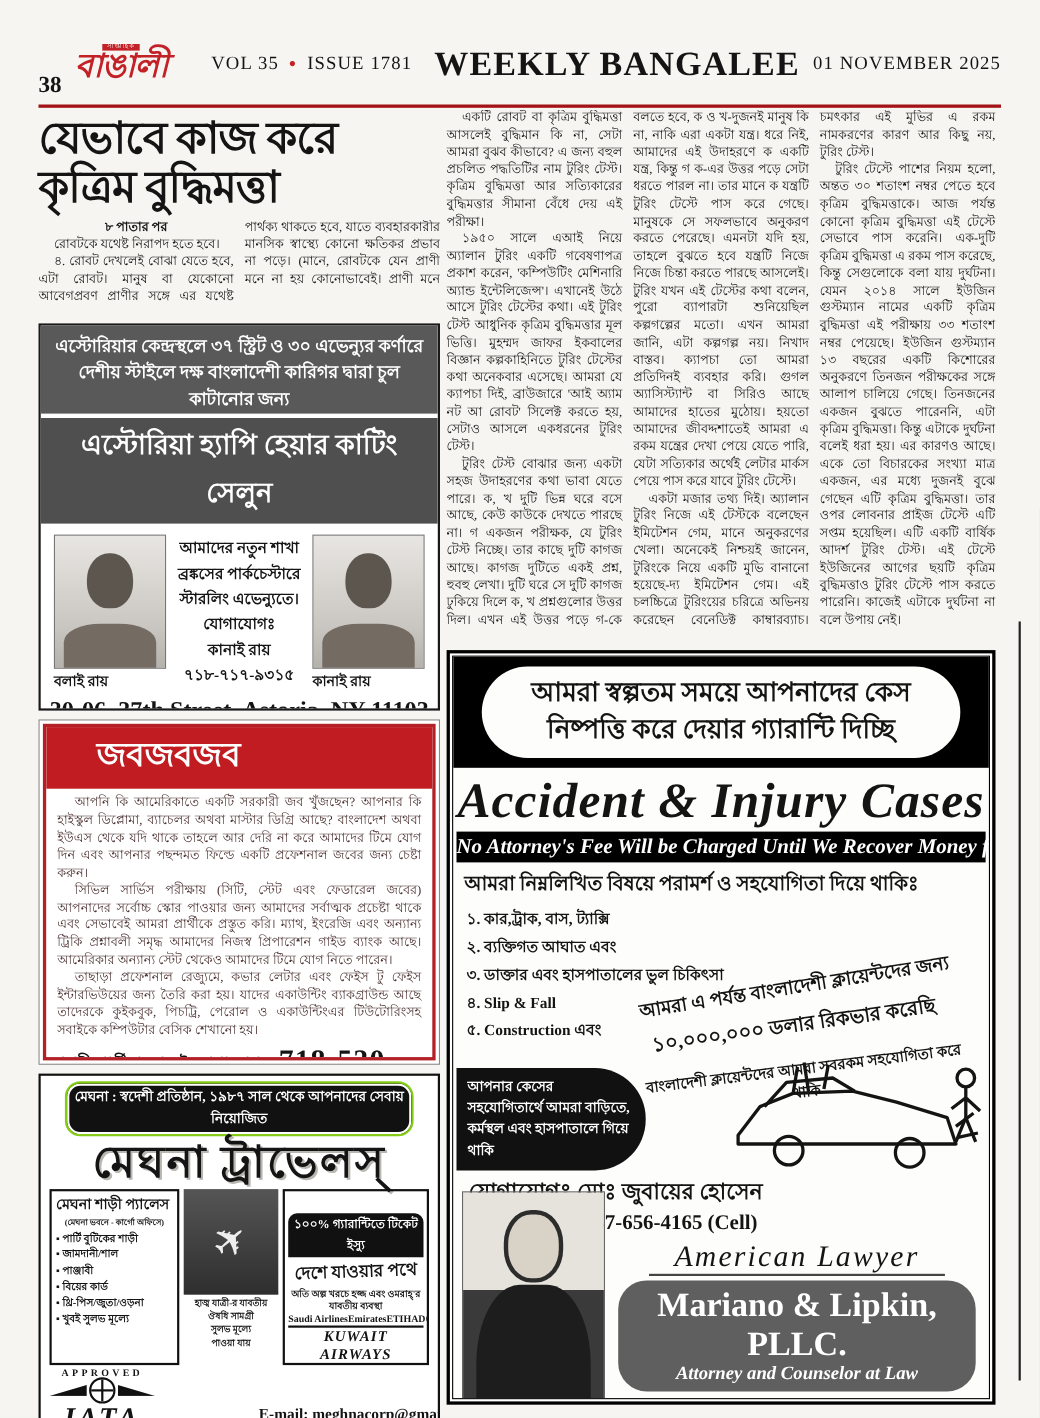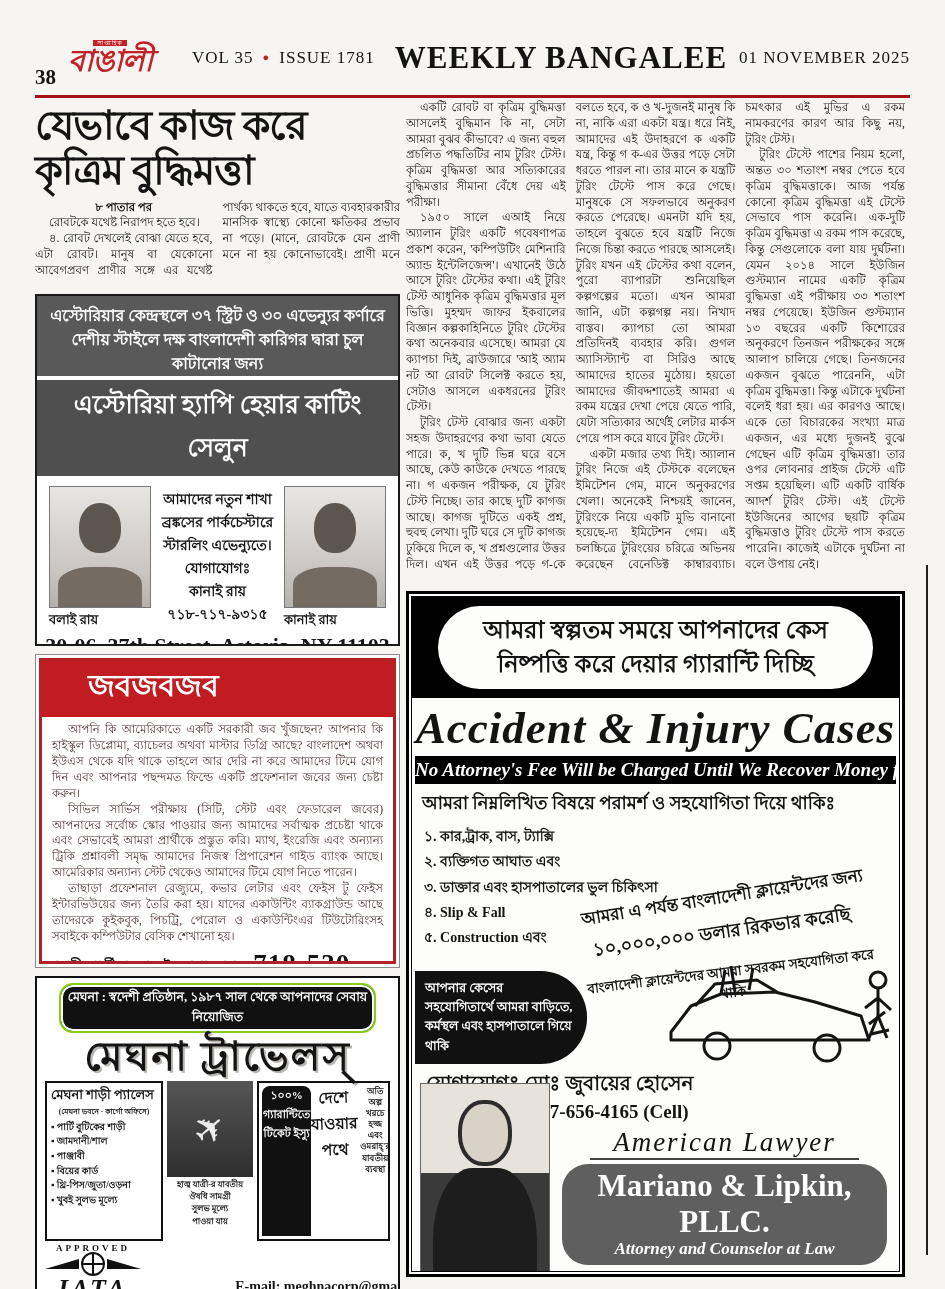--- a/index.html
+++ b/index.html
@@ -68,21 +68,21 @@
   .saree-box{width:118px;border:2px solid #111;padding:2px 4px;font-size:9.5px;box-sizing:border-box;overflow:hidden;}
   .saree-title{font-weight:900;font-size:13px;text-align:left;}
   .saree-note{font-size:7.5px;text-align:center;font-weight:bold;margin-bottom:2px;}
   .saree-list{margin:0;padding:0;list-style:none;font-weight:bold;line-height:1.55;}
   .saree-list div::before{content:"▪ ";}
   .plane-col{width:86px;display:flex;flex-direction:column;gap:2px;}
   .plane-photo{height:96px;background:linear-gradient(180deg,#555,#2e2e2e);color:#eee;display:flex;
                align-items:center;justify-content:center;}
   .plane-photo::before{content:"✈";font-size:38px;transform:rotate(-40deg);}
   .side-notes{font-size:8.3px;font-weight:bold;line-height:1.5;text-align:center;}
-  .ticket-box{flex:1;border:2px solid #111;display:flex;flex-direction:row;padding:3px 3px;gap:1px;box-sizing:border-box;overflow:hidden;}
+  .ticket-box{flex:1;border:2px solid #111;display:flex;flex-direction:column;padding:20px 3px;gap:1px;box-sizing:border-box;overflow:hidden;}
   .ticket-banner{background:#111;color:#fff;font-size:11px;font-weight:bold;text-align:center;
                  border-radius:8px 8px 0 0;padding:1px;}
   .ticket-arc{text-align:center;font-size:15.5px;font-weight:900;transform:rotate(-2deg);}
   .ticket-sub{font-size:8.6px;text-align:center;font-weight:bold;line-height:1.3;}
   .airlines{display:flex;justify-content:space-between;align-items:center;font-weight:bold;font-size:9px;}
   .airline-item{white-space:nowrap;}
   .kuwait{text-align:center;font-weight:900;font-style:italic;font-size:13.5px;border-top:2px solid #111;
           letter-spacing:1px;}
   .biman{text-align:center;font-size:9px;font-weight:bold;background:#222;color:#fff;padding:1px;}
   .allother{text-align:center;font-weight:bold;font-size:11.5px;border-bottom:2px solid #111;padding-bottom:1px;}

